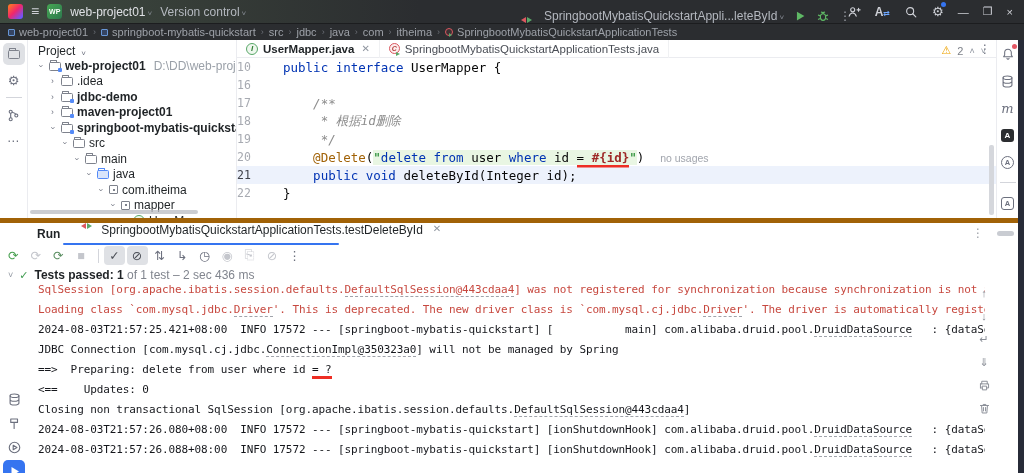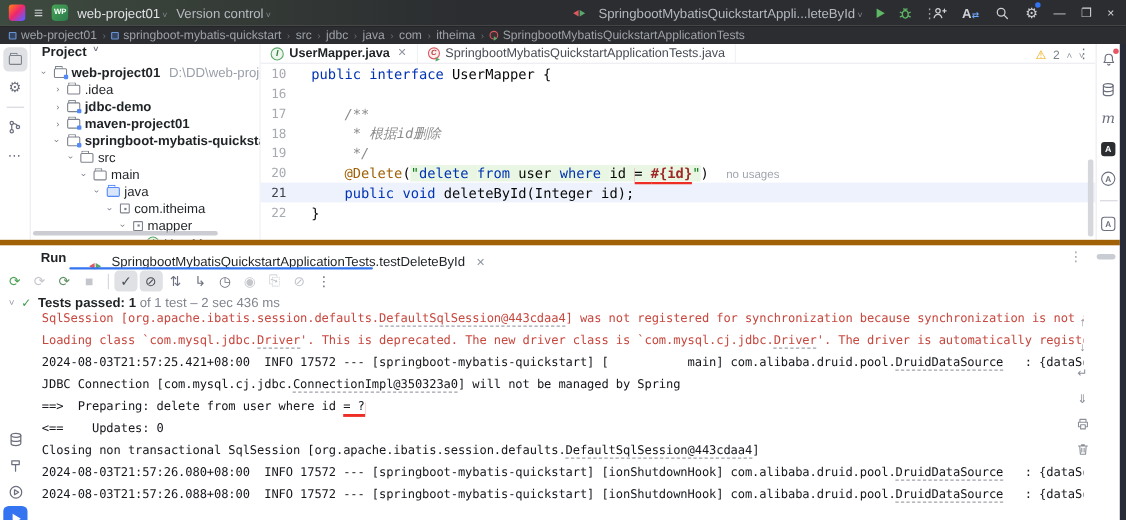--- a/index.html
+++ b/index.html
@@ -10,21 +10,21 @@
   .titlebar{position:absolute;left:0;top:0;width:1024px;height:23px;z-index:6;
     background:linear-gradient(90deg,#3e4b40 0,#343a36 230px,#2b2d30 420px,#2b2d30 100%);
     display:flex;align-items:center;color:#dfe1e5}
   .tb-left{display:flex;align-items:center;gap:8px;padding-left:8px}
   .logo{width:15px;height:15px;border-radius:3px;background:linear-gradient(135deg,#ff7a21 5%,#f0266b 48%,#6b57ff 90%)}
   .burger{font-size:14px;color:#ced0d6;line-height:23px}
   .wp-badge{width:15px;height:15px;border-radius:3.5px;background:linear-gradient(135deg,#46a653,#2d7a4e);
     color:#fff;font-size:7px;font-weight:bold;line-height:15px;text-align:center}
   .cdn{color:#868b94;font-size:8px;margin-left:2px}
   .dimtxt{color:#b4b8bf}
-  .tb-center{position:absolute;left:518px;top:0;height:23px;display:flex;align-items:center;gap:9px}
+  .tb-center{position:absolute;left:518px;top:0;height:23px;display:flex;align-items:flex-end;gap:9px}
   .ic-junit{display:inline-flex;align-items:center}
   .ic-junit b{width:0;height:0;border:3.5px solid transparent;border-right:5px solid #db5860;margin-right:1px}
   .ic-junit u{width:0;height:0;border:3.5px solid transparent;border-left:5px solid #59a869}
   .tbsvg{width:14px;height:14px;stroke:#ced0d6;fill:none;stroke-width:1.3;stroke-linecap:round}
   .tbsvg.green{stroke:#5fb865}
   .playfill{fill:#5fb865;stroke:none}
   .kebab{color:#9da1a8;font-size:12px}
   .tb-right{position:absolute;right:0;top:0;height:23px;display:flex;align-items:center;gap:14px;padding-right:11px}
   .gearwrap{position:relative}
   .gear{color:#ced0d6;font-size:13px;line-height:23px}
@@ -66,21 +66,21 @@
     display:flex;align-items:center;justify-content:center}
   .circA{width:13px;height:13px;border-radius:50%;border:1.2px solid #6c707e;font-size:7.5px;font-weight:bold;color:#6c707e;
     display:flex;align-items:center;justify-content:center}
   .boxA{width:13px;height:13px;border-radius:3px;border:1.2px solid #6c707e;font-size:7.5px;font-weight:bold;color:#6c707e;
     display:flex;align-items:center;justify-content:center}
   .edgestrip{position:absolute;left:1018px;top:40px;width:6px;height:433px;background:#272b38;z-index:8}
 
   
   .projpanel{position:absolute;left:28px;top:40px;width:209px;height:178px;background:#fff;z-index:3;overflow:hidden;
     border-right:1px solid #ebecf0}
-  .projhead{height:18px;display:flex;align-items:flex-start;gap:4px;padding-left:10px;font-weight:bold}
+  .projhead{height:18px;display:flex;align-items:flex-end;gap:4px;padding-left:10px;font-weight:normal}
   .tree{position:absolute;left:0;top:18px;right:0}
   .trow{height:15.5px;display:flex;align-items:center;gap:4px;white-space:nowrap}
   .tchev{width:9px;font-size:8.5px;color:#6c707e;text-align:center;flex:none}
   .tchev.open{transform:rotate(90deg)}
   .tlabel{color:#1f2326}
   .tlabel.b{font-weight:bold}
   .tsuffix{color:#9aa0a8;margin-left:4px}
   .ic-folder{position:relative;width:12px;height:9px;border:1.2px solid #7e828c;border-radius:1.5px;flex:none;margin-top:1px}
   .ic-folder::before{content:"";position:absolute;top:-3px;left:0;width:5px;height:2px;border:1.2px solid #7e828c;border-bottom:none;border-radius:1px 1px 0 0}
   .ic-folder.mod::after{content:"";position:absolute;right:-2px;bottom:-2px;width:4px;height:4px;background:#548af7;border-radius:1px}
@@ -98,41 +98,41 @@
   .etab{height:18px;display:flex;align-items:center;gap:5px;padding:0 9px;font-size:11.5px;color:#494d55;border-right:1px solid #f0f1f3}
   .etab.active{color:#1f2326;font-weight:bold}
   .etab .x{color:#9096a0;font-weight:normal;font-size:10px;margin-left:2px}
   .ic-testclass{width:11px;height:11px;border-radius:50%;border:1px solid #db5860;background:#fdeeee;color:#b5413f;
     font-size:7px;font-weight:bold;line-height:9px;text-align:center;position:relative;flex:none}
   .ic-testclass::after{content:"";position:absolute;right:-3px;bottom:-3px;border:2.5px solid transparent;border-left:4.5px solid #59a869}
   .tab-kebab{position:absolute;right:5px;color:#6c707e}
   .codearea{position:relative;font-family:"DejaVu Sans Mono","Liberation Mono",monospace;font-size:12.5px}
   .code-row{height:18px;display:flex;align-items:center;white-space:pre}
   .code-row.cur{background:#edf2fc}
-  .gut{width:46px;padding-right:13px;text-align:center;color:#a7aab1;font-size:11.5px;flex:none}
+  .gut{width:46px;padding-right:13px;text-align:left;color:#a7aab1;font-size:11.5px;flex:none}
   .cur .gut{color:#40424a}
   .t.k{color:#0033b3}
   .t.p{color:#080808}
   .t.s{color:#067d17}
   .t.a{color:#a16207}
   .t.c{color:#8c8c8c;font-style:italic}
   .t.m{color:#9e2927;font-weight:bold}
   .t.i{background:#e9f6e3}
   .t.r{box-shadow:0 2.5px 0 #ee2e24}
   .t.h{color:#a1a5ad;font-family:Liberation Sans, sans-serif;font-size:10.5px;margin-left:10px}
   .warnwidget{position:absolute;right:10px;top:4px;display:flex;align-items:center;gap:6px;font-size:11px;color:#7d8189}
   .warnico{color:#eda200;font-size:11px}
   .wchev{color:#9096a0;font-size:9px}
   .vthumb{position:absolute;right:2px;top:105px;width:5px;height:70px;border-radius:2px;background:#d5d7dc}
 
   
   .runpanel{position:absolute;left:0;top:218px;width:1018px;height:255px;background:#fff;z-index:5;border-top:5px solid #a16207}
   .runhead{position:relative;height:22px;display:flex;align-items:center}
   .runlabel{font-weight:bold;margin-left:37px}
-  .runtab{display:flex;align-items:flex-end;gap:6px;margin-left:14px;padding:0 4px;height:22px}
+  .runtab{display:flex;align-items:flex-start;gap:6px;margin-left:14px;padding:0 4px;height:22px}
   .runtab .x{color:#9096a0;font-size:10px;margin-left:4px}
   .tabline{position:absolute;left:63px;top:19.5px;width:276px;height:2.5px;background:#3574f0;border-radius:1px}
   .runhead .kebab{position:absolute;right:34px;top:3px}
   .headpill{position:absolute;right:4px;top:8px;width:17px;height:5px;border-radius:2.5px;background:#c9ccd2}
   .runtoolbar{height:21px;display:flex;align-items:center;padding-left:3px}
   .tbicon{width:21px;height:19px;border-radius:4px;display:flex;align-items:center;justify-content:center;
     color:#6c707e;font-size:12.5px;margin-right:1.5px}
   .tbicon.grn{color:#4aa152}
   .tbicon.grn2{color:#5c8f63}
   .tbicon.dim{color:#c4c6cc}

